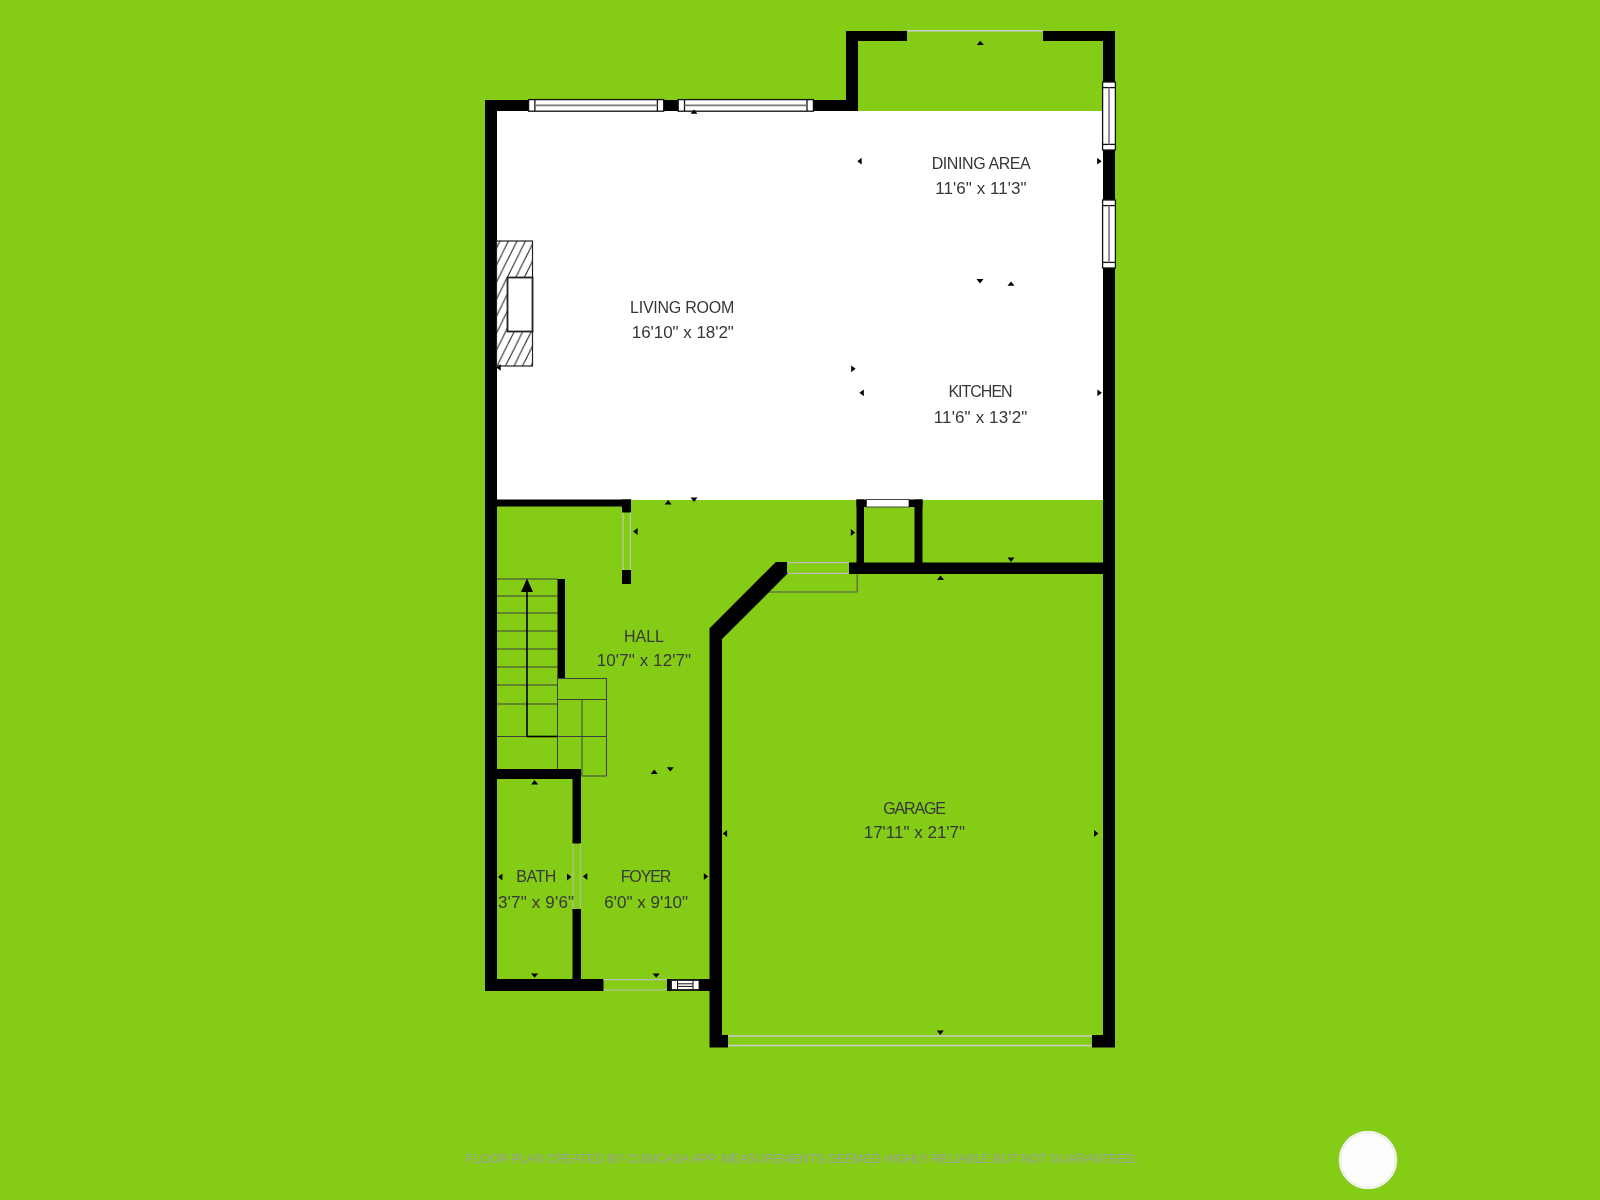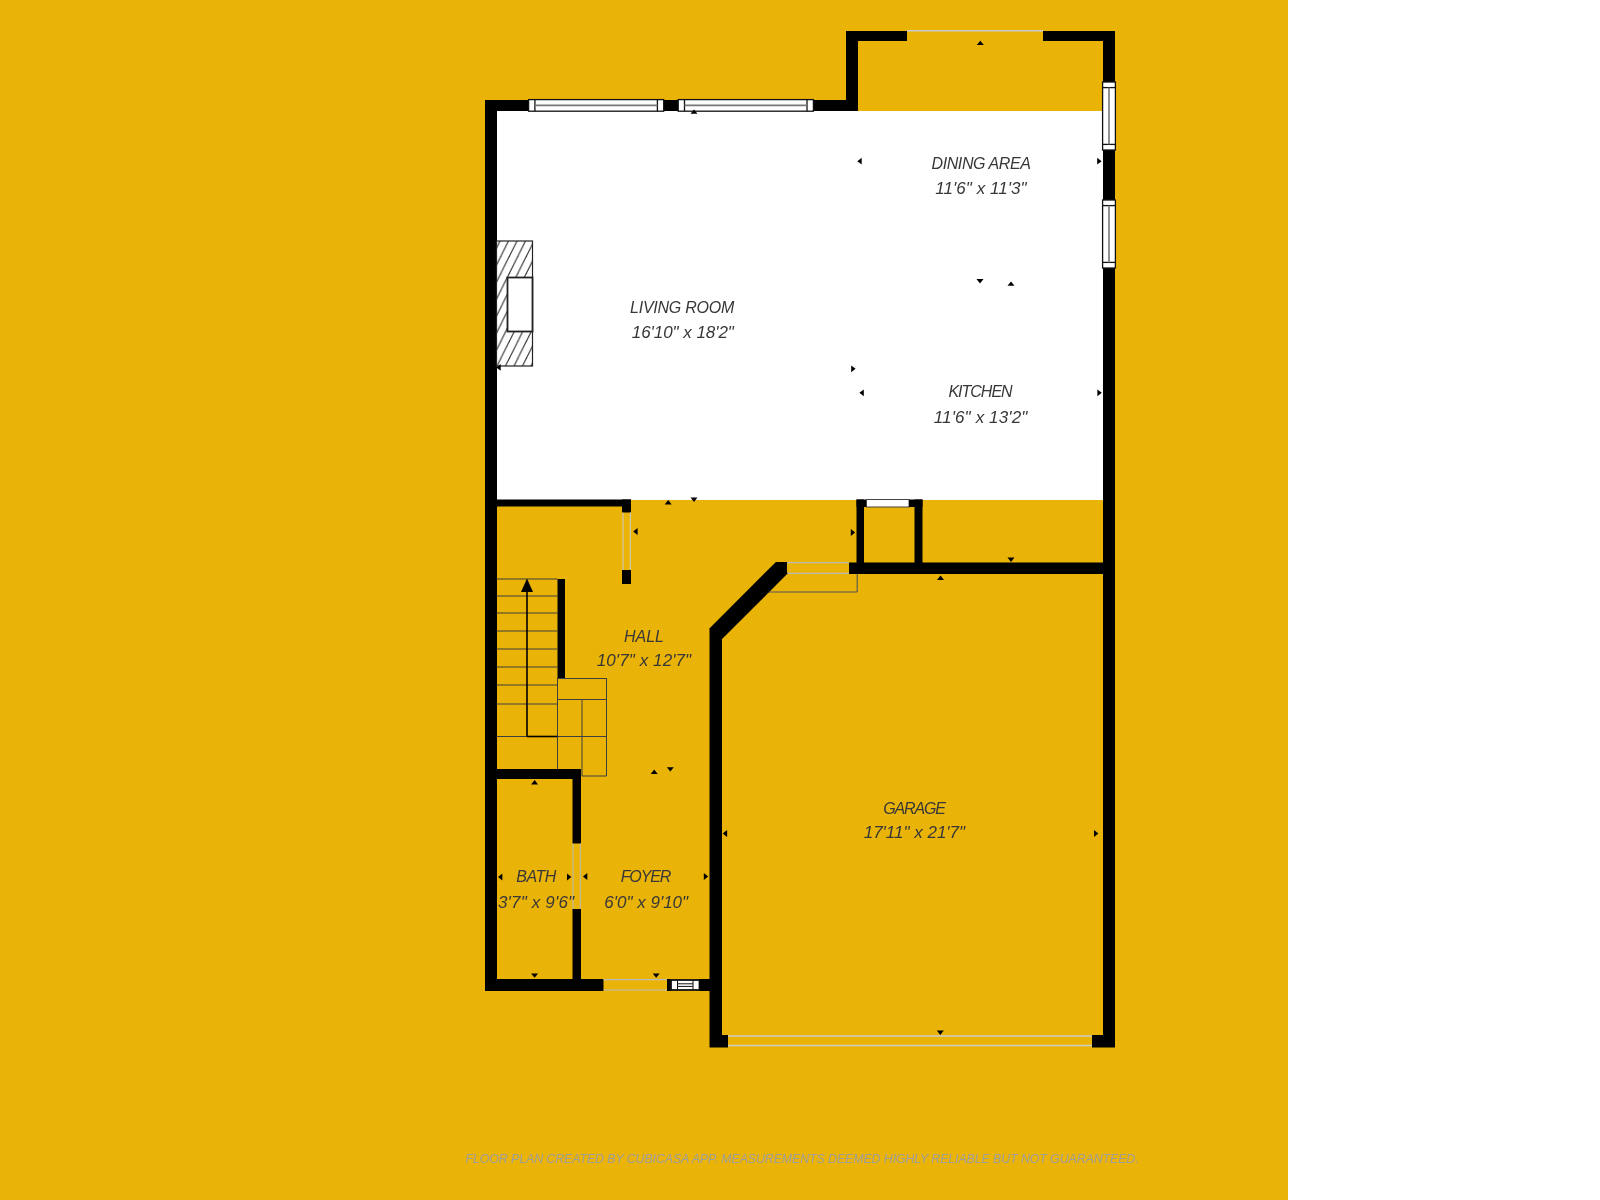--- a/index.html
+++ b/index.html
@@ -1,16 +1,16 @@
 <!DOCTYPE html>
 <html><head>
 <meta charset="utf-8">
 <style>
   html,body{margin:0;padding:0;background:#ffffff;}
-  .page{position:relative;width:1288px;height:1200px;background:#eab308;overflow:hidden;font-style:italic;}
+  .page{position:relative;width:1600px;height:1200px;background:#84cc16;overflow:hidden;}
   svg{position:absolute;left:0;top:0;}
   text{font-family:"Liberation Sans", sans-serif;fill:#373737;-webkit-font-smoothing:antialiased;}
   .lbl{font-size:16px;}
   .dim{font-size:17px;}
   .ftr{font-size:12.4px;fill:#9e9e9e;}
 </style>
 </head>
 <body>
 <div class="page">
 <svg width="1600" height="1200" viewBox="0 0 1600 1200">

